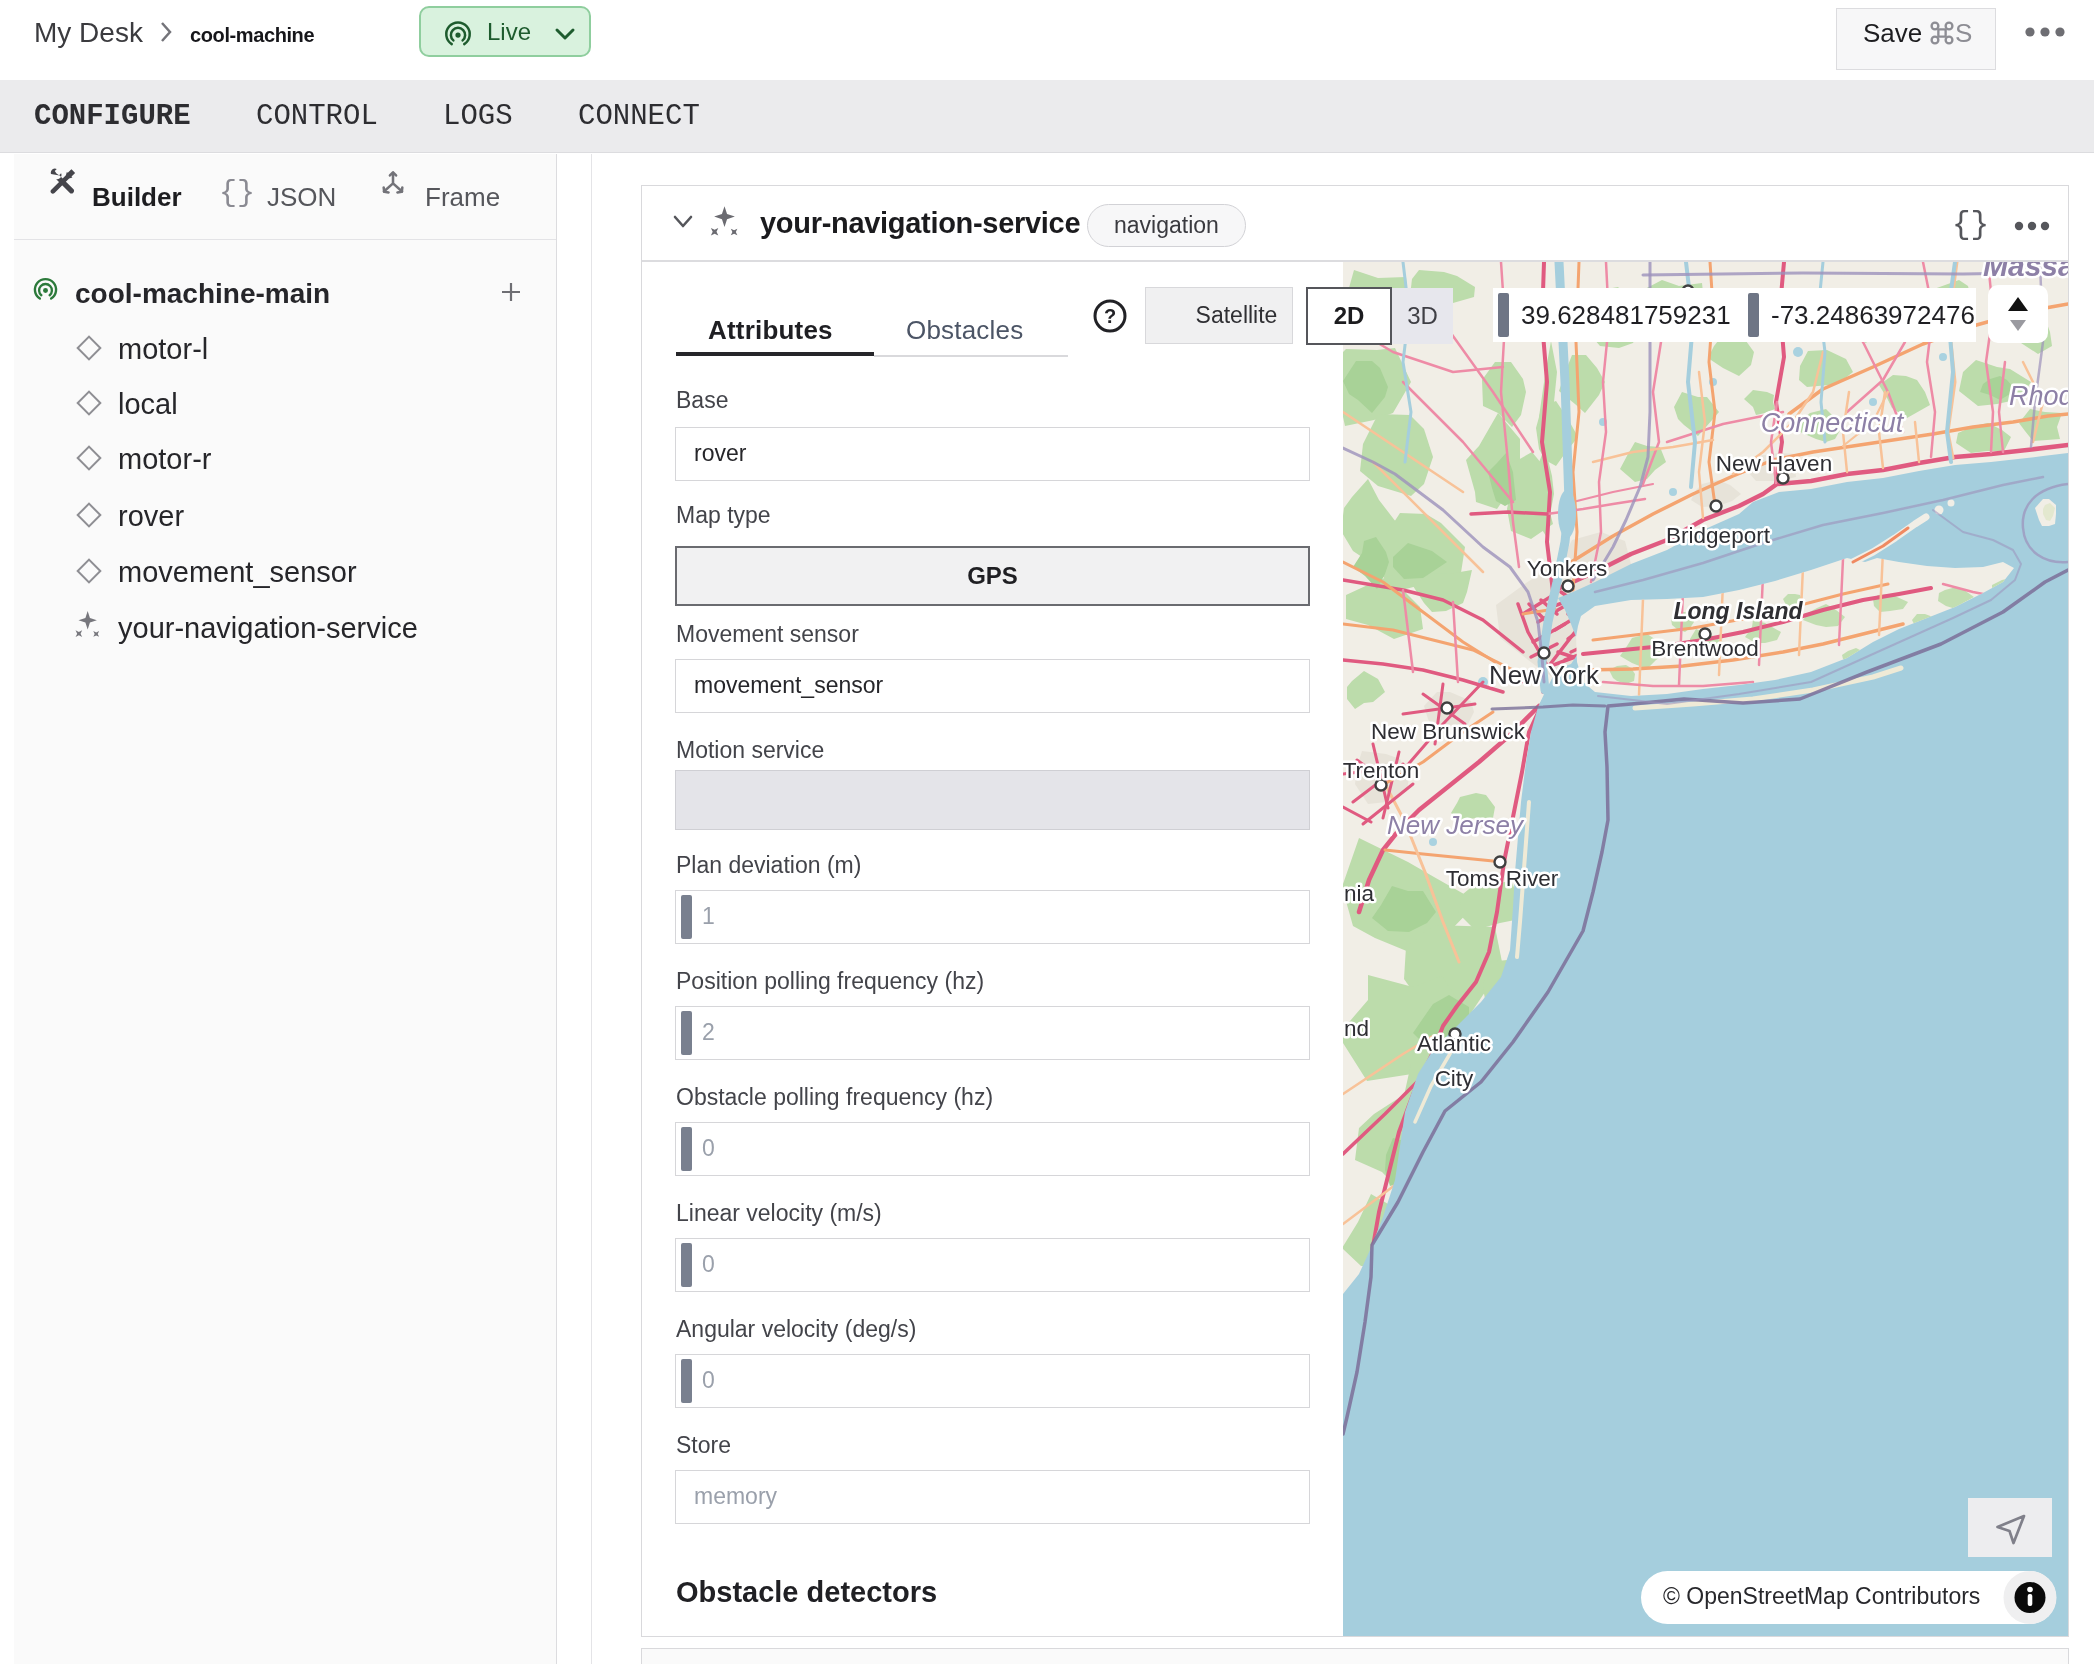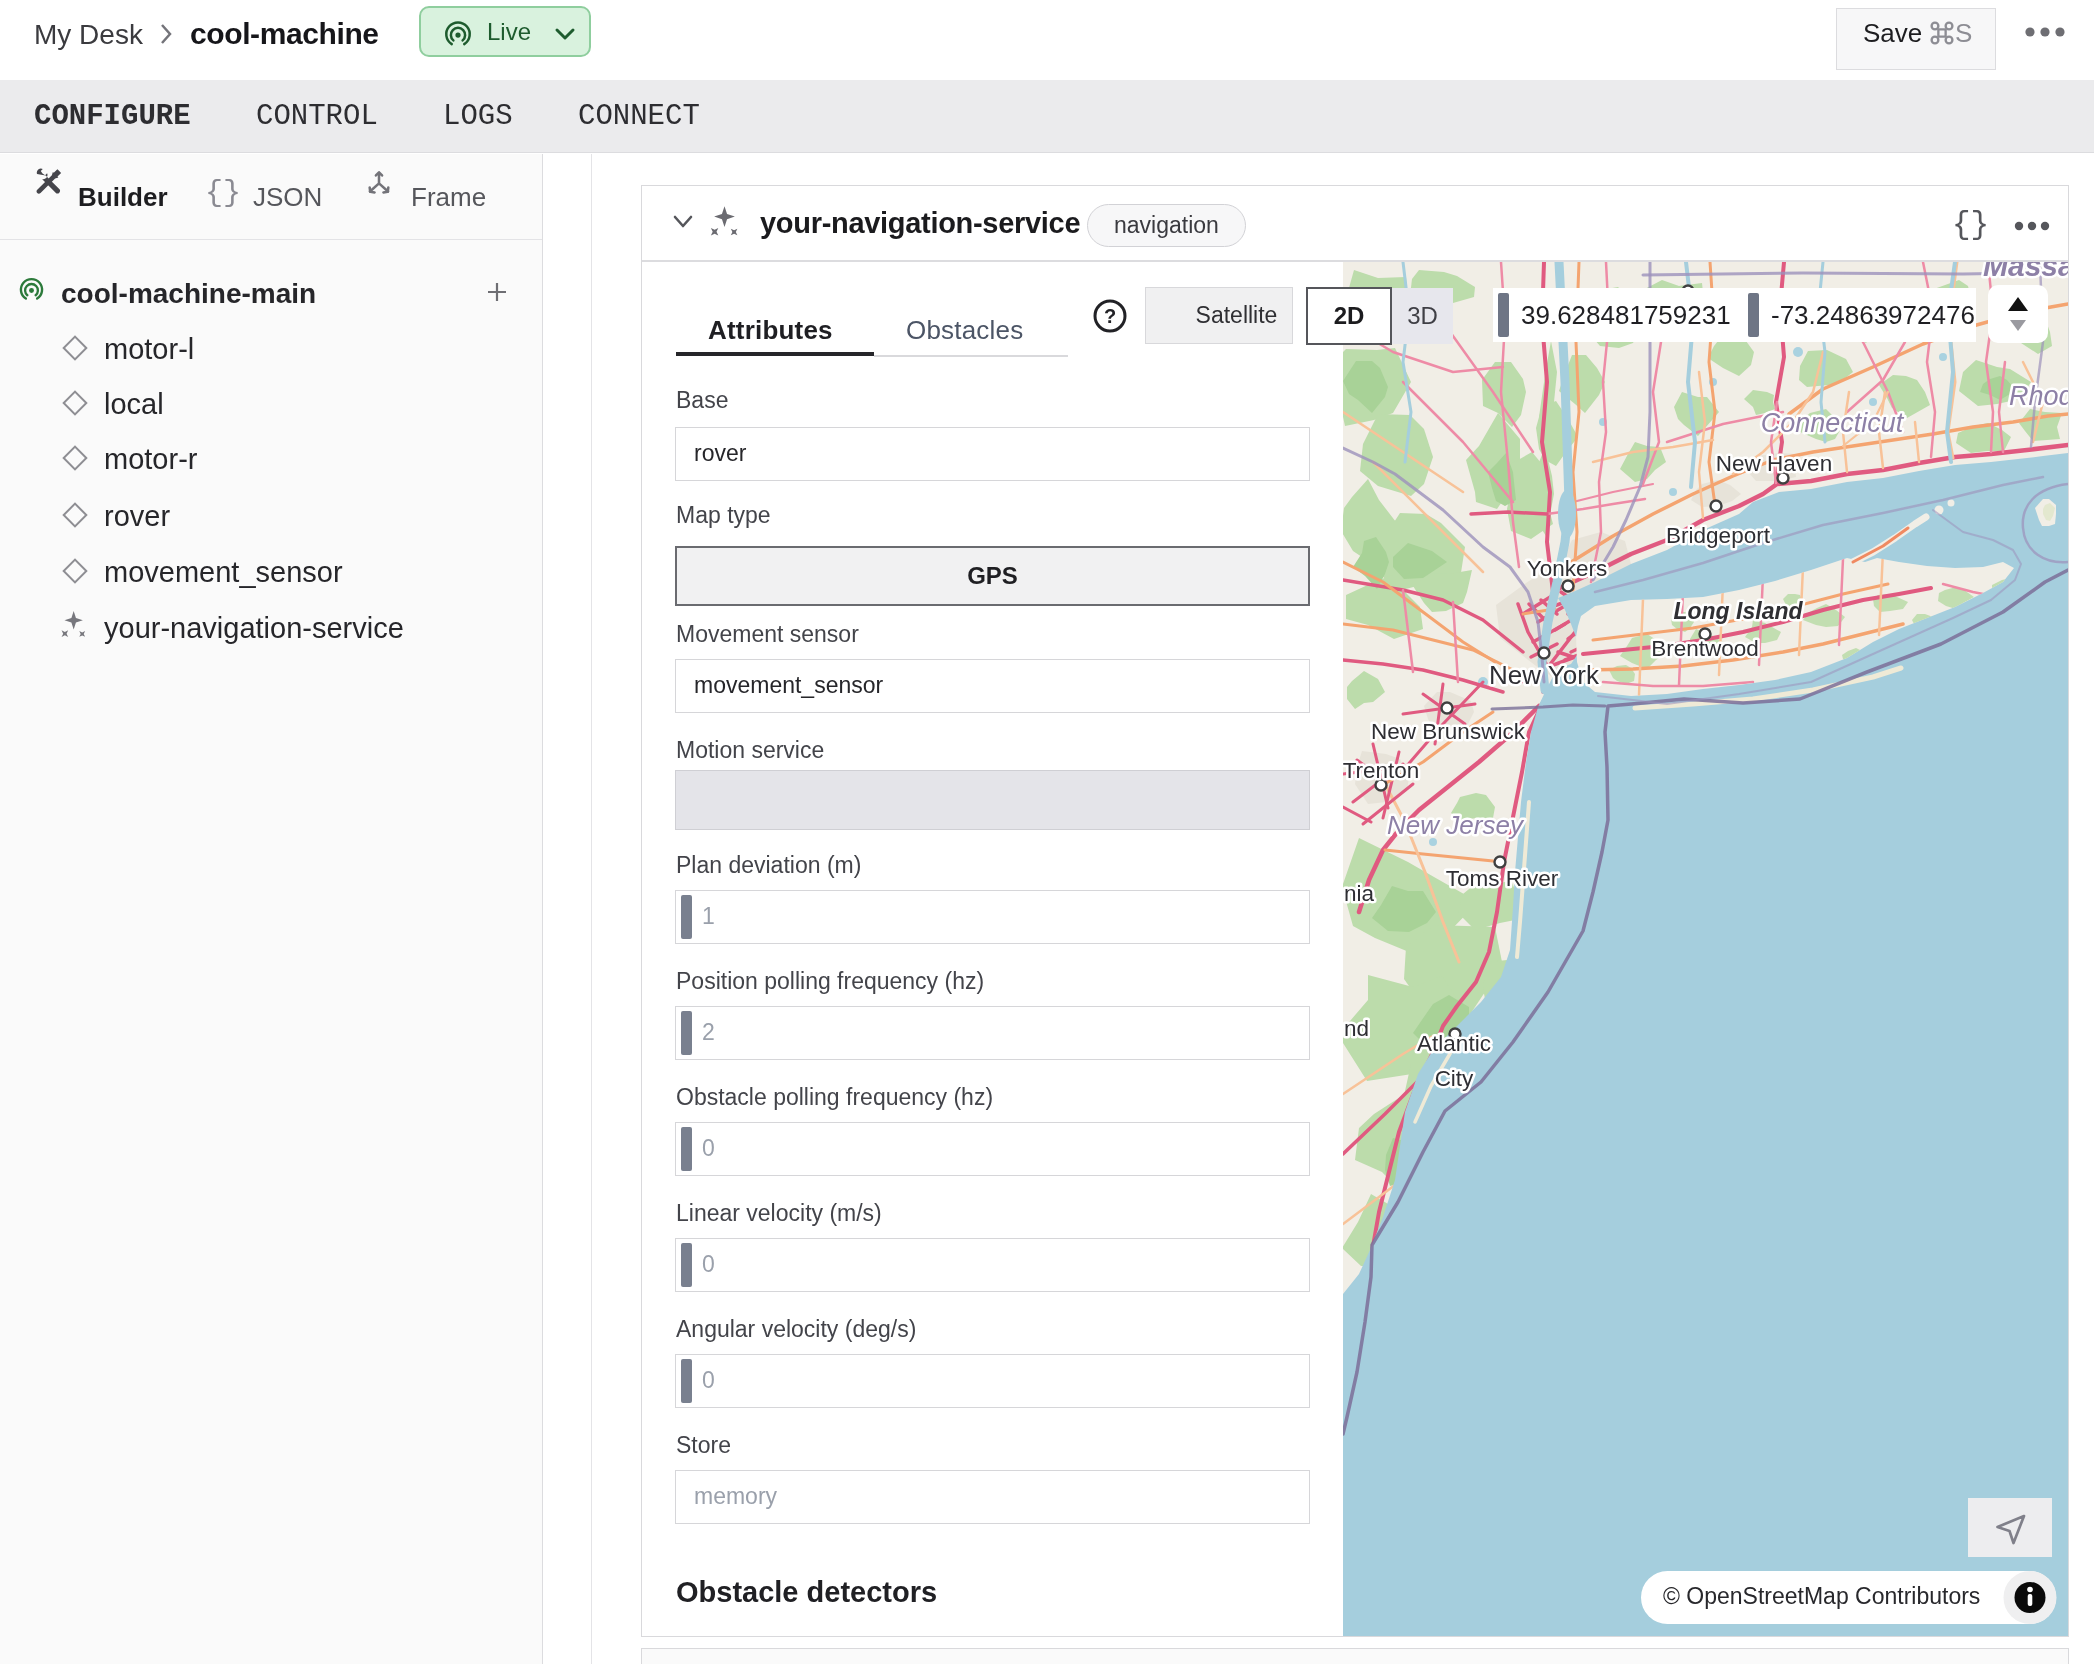--- a/index.html
+++ b/index.html
@@ -15,21 +15,21 @@
   #livebtn span { position:absolute; left:66px; top:10px; font-size:24px; color:#1e5c2e; font-weight:500;}
   #savebtn { position:absolute; left:1836px; top:8px; width:160px; height:62px;
     background:#f7f7f8; border:1.5px solid #dcdcdf; }
   #savebtn .sv { position:absolute; left:26px; top:9px; font-size:26px; color:#1d1d20; }
   #savebtn .ks { position:absolute; left:92px; top:9px; font-size:26px; color:#8d8d94; }
   
   #tabbar { position:absolute; left:0; top:80px; width:2094px; height:73px; background:#ebebed;
     border-bottom:1px solid #dcdcdf; font-family:"Liberation Mono", monospace; font-size:29px; color:#2d2d31;}
   #tabbar span { position:absolute; top:20px; }
   
-  #sidebar { position:absolute; left:0; top:154px; width:543px; height:1510px;
+  #sidebar { position:absolute; left:14px; top:154px; width:543px; height:1510px;
     background:#fafafa; border-right:1.5px solid #dcdcdf; }
   #sbhead { position:absolute; left:0; top:0; width:100%; height:86px; border-bottom:1.5px solid #e3e3e6; }
   .sbtab { position:absolute; top:28px; font-size:26px; color:#55565b; }
   .treerow { position:absolute; font-size:29px; color:#26262a; }
   
   #mainbg { position:absolute; left:591px; top:154px; width:1503px; height:1510px; background:#fff;
     border-left:1px solid #e4e4e7;}
   #card { position:absolute; left:641px; top:185px; width:1428px; height:1452px;
     border:1.5px solid #d9d9dc; background:#fff; }
   #cardtitle { position:absolute; left:760px; top:207px; font-size:29px; font-weight:700; color:#1b1b1e; letter-spacing:-0.3px;}
@@ -68,21 +68,21 @@
     border-radius:27px 27px 27px 27px; z-index:5;}
   #attrib .txt { position:absolute; left:22px; top:12px; font-size:23px; color:#28282c; }
   #panel2 { position:absolute; left:641px; top:1648px; width:1428px; height:30px;
     border:1.5px solid #d9d9dc; background:#fafafa; }
 </style>
 </head>
 <body>
 <div id="topbar">
   <div id="crumb">My Desk&nbsp;&nbsp;<svg width="16" height="26" viewBox="0 0 16 26" style="vertical-align:-3px">
         <path d="M4 4 L12 13 L4 22" fill="none" stroke="#74747a" stroke-width="2.5"></path>
-      </svg>&nbsp;&nbsp;<b style="font-size:30px;letter-spacing:-0.4px;">cool-machine</b></div>
+      </svg>&nbsp;&nbsp;<b style="font-size:20px;letter-spacing:-0.4px;">cool-machine</b></div>
   <div id="livebtn">
     <svg class="abs" style="left:22px;top:11px" width="30" height="30" viewBox="0 0 24 24">
       <circle cx="12" cy="12.8" r="2.1" fill="#1e5c2e"></circle>
       <path d="M8.3 17.1 A5.7 5.7 0 1 1 15.7 17.1" fill="none" stroke="#1e5c2e" stroke-width="2" stroke-linecap="round"></path>
       <path d="M7.0 20.1 A9.4 9.4 0 1 1 17.0 20.1" fill="none" stroke="#1e5c2e" stroke-width="2" stroke-linecap="round"></path>
     </svg>
     <span>Live</span>
     <svg class="abs" style="left:132px;top:19px" width="24" height="16" viewBox="0 0 24 16">
         <path d="M4 3 L12 11 L20 3" fill="none" stroke="#1e5c2e" stroke-width="3" stroke-linecap="round" stroke-linejoin="round"></path>
       </svg>

